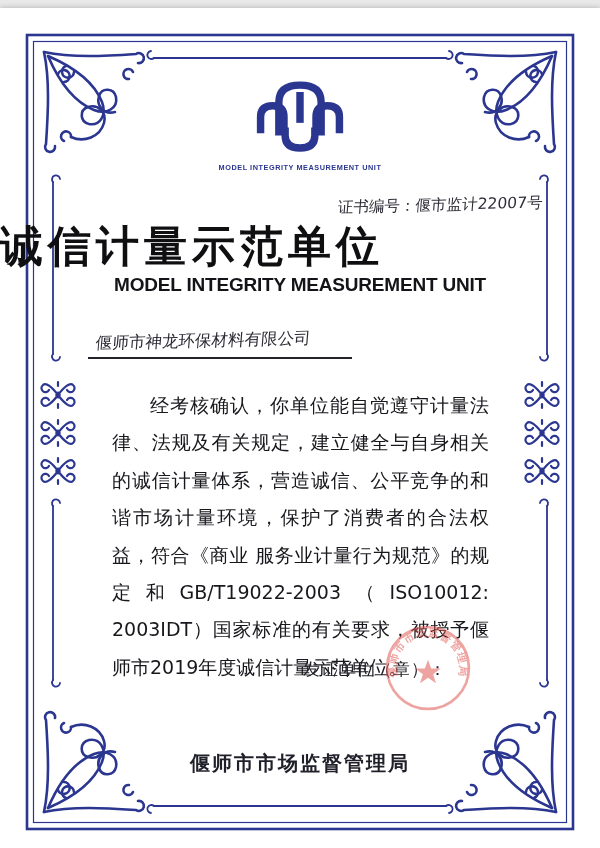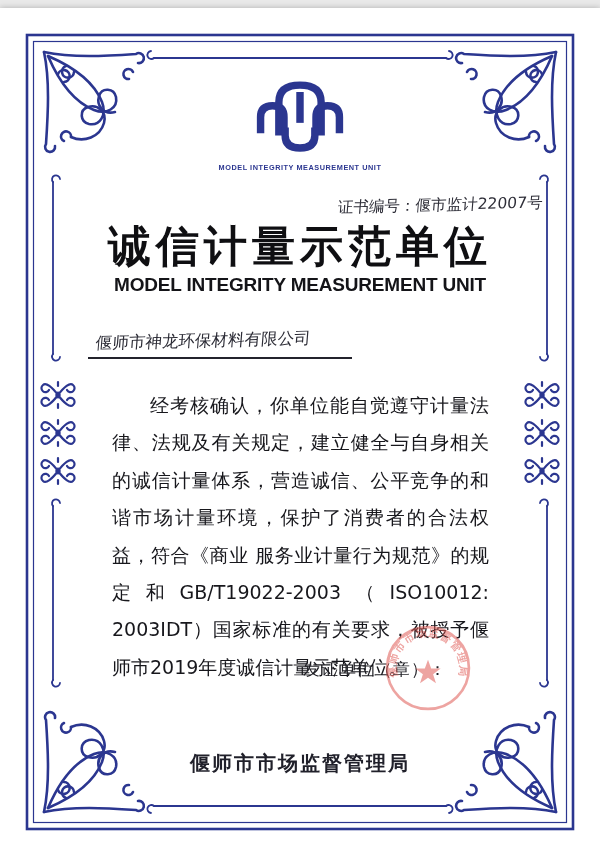--- a/index.html
+++ b/index.html
@@ -14,21 +14,21 @@
   .logo-caption{
     margin-top:3px;font-size:7.3px;font-weight:700;letter-spacing:.55px;
     color:#2b3690;font-family:"Liberation Sans",sans-serif;
   }
   .certno{
     position:absolute;top:187px;left:338px;width:210px;
     font-size:15.5px;color:#2e2e38;white-space:nowrap;
   }
   .hand{display:inline-block;transform:skewX(-6deg) rotate(-1.4deg);}
   .title{
-    position:absolute;top:210px;left:0;right:0;text-align:center;
+    position:absolute;top:210px;left:0;right:0;text-align:left;
     font-family:"DejaVu Serif","Liberation Serif",serif;
     font-size:43px;font-weight:700;letter-spacing:5px;color:#0f0f12;
   }
   .subtitle{
     position:absolute;top:266px;left:0;right:0;text-align:center;
     font-family:"Liberation Sans",sans-serif;
     font-size:19px;font-weight:700;letter-spacing:-.2px;color:#141418;
   }
   .company{
     position:absolute;top:322px;left:88px;width:252px;

